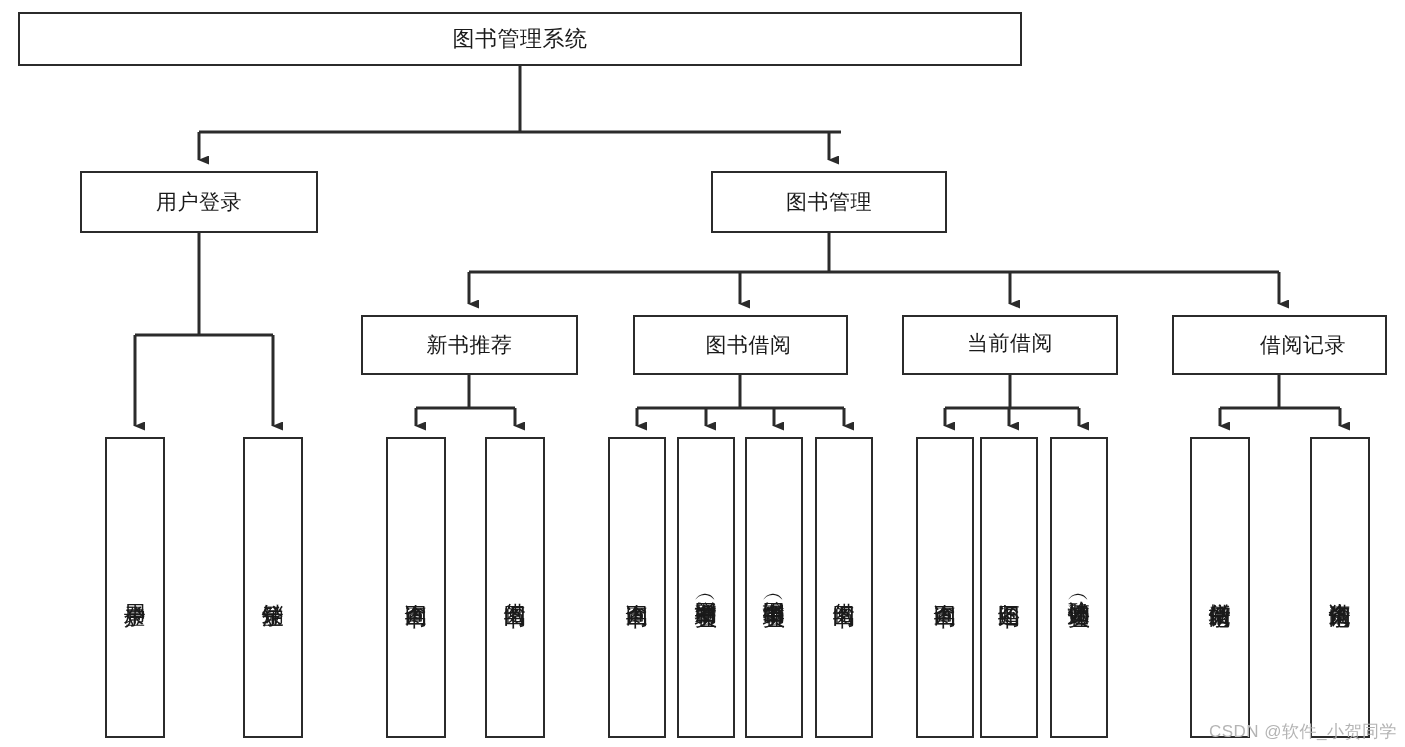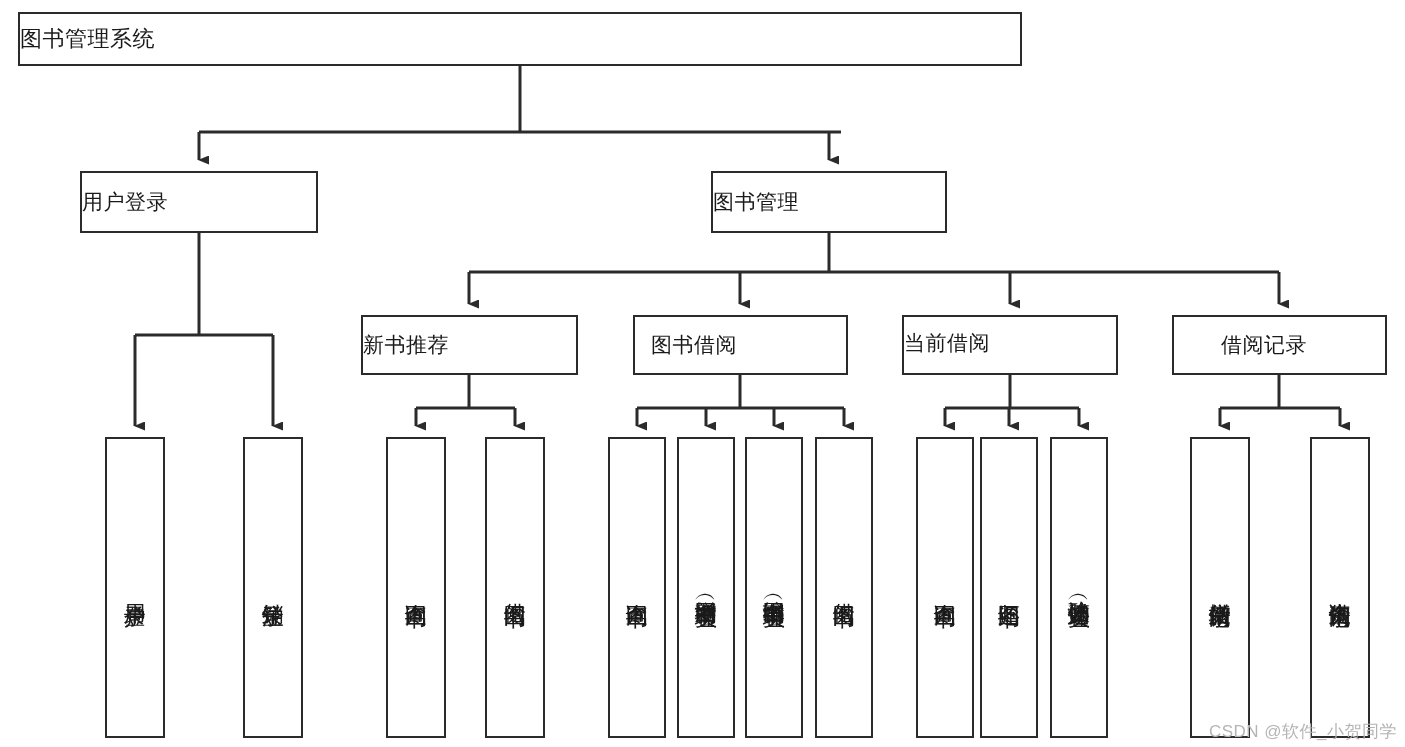--- a/index.html
+++ b/index.html
@@ -24,21 +24,21 @@
     width: 1405px;
     height: 747px;
   }
   .node {
     position: absolute;
     box-sizing: border-box;
     background: #ffffff;
     border: 2px solid #2b2b2b;
     display: flex;
     align-items: center;
-    justify-content: flex-start;
+    justify-content: center;
     color: #1a1a1a;
   }
   .node-label {
     display: block;
     text-align: center;
     line-height: 1.18;
     letter-spacing: 0.5px;
     white-space: nowrap;
   }
   .node.horiz .node-label {

